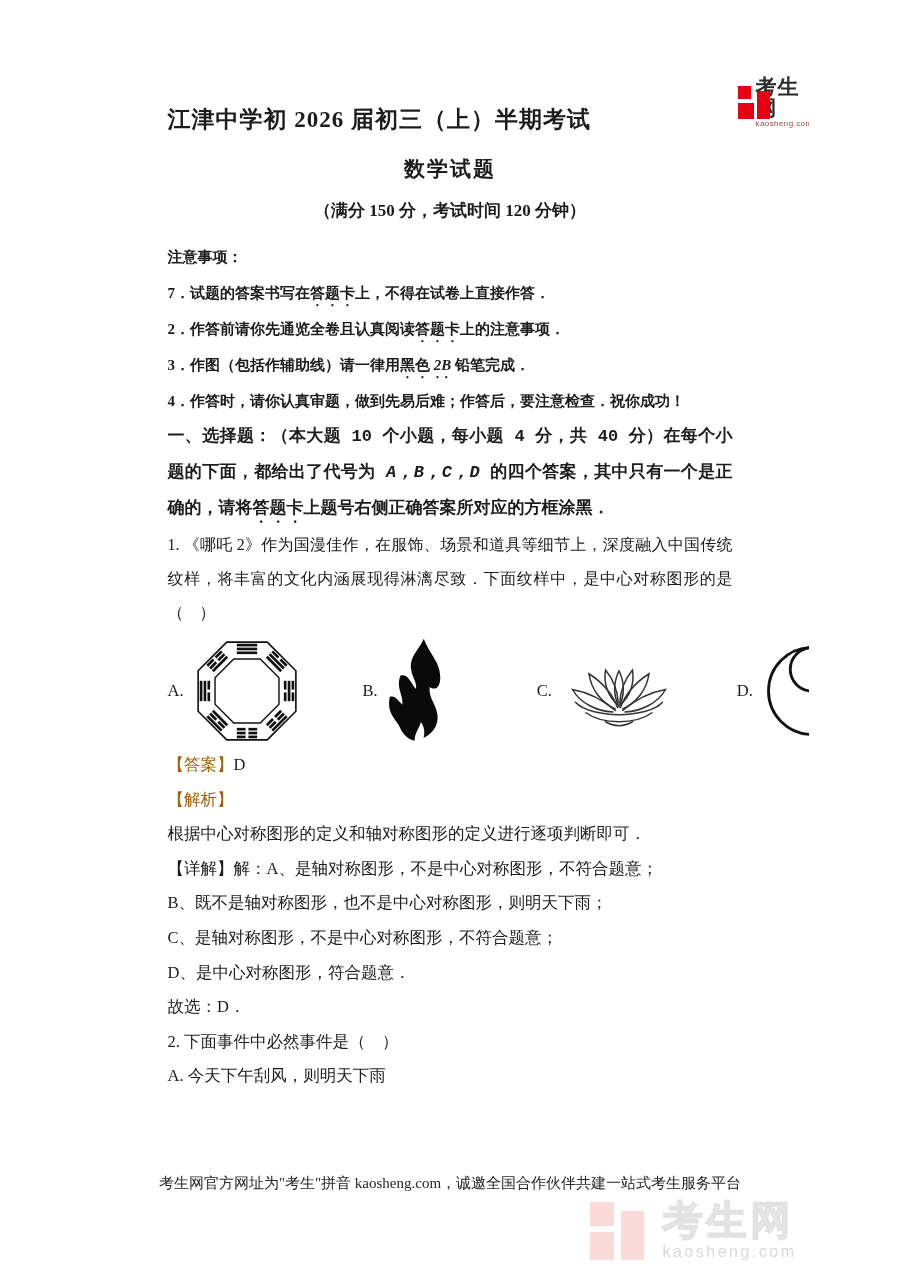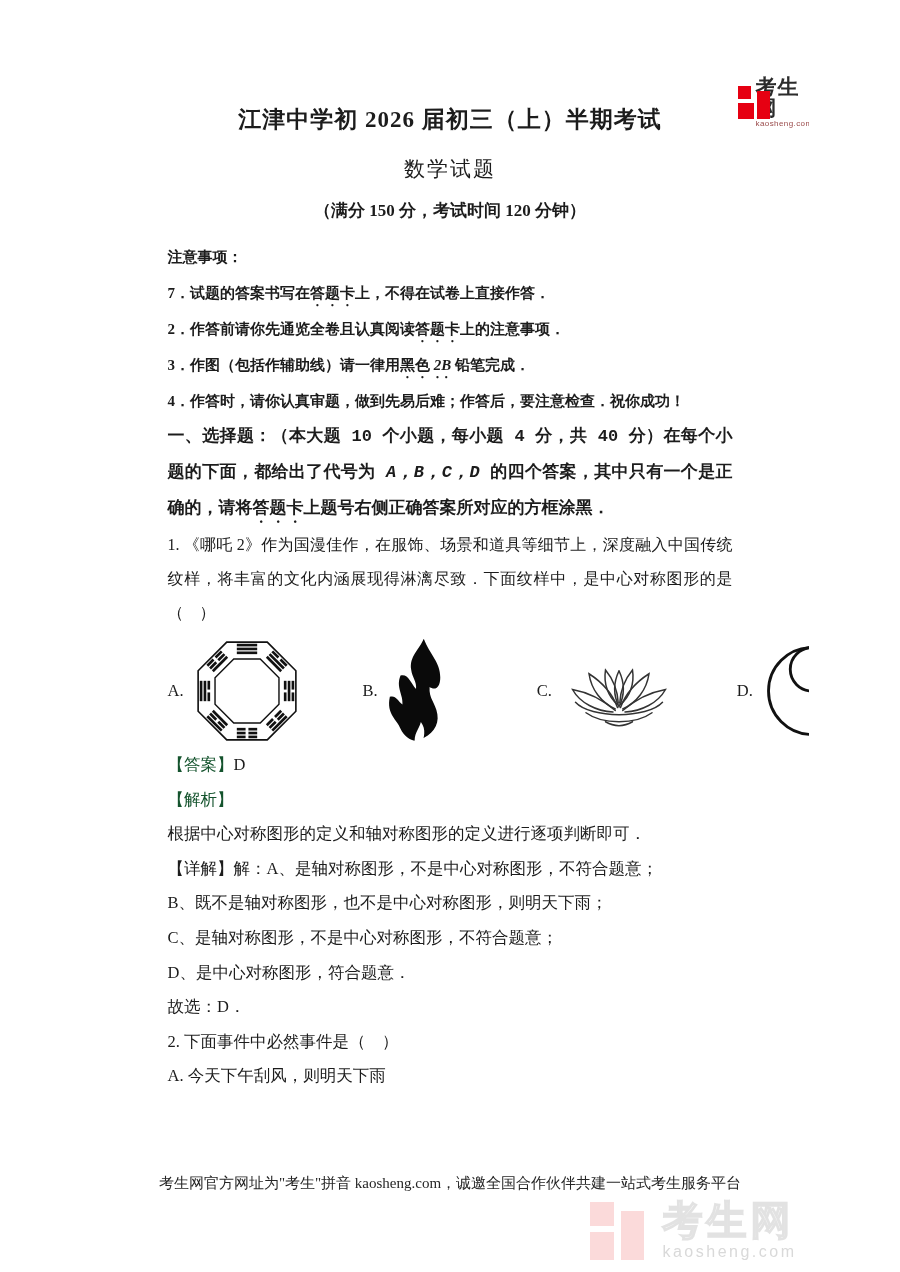--- a/index.html
+++ b/index.html
@@ -15,36 +15,36 @@
   .brand { position:absolute; top:57px; left:646px; display:flex; align-items:center; }
   .licon { position:relative; width:36px; height:36px; margin-right:7px; }
   .licon .b1 { position:absolute; left:0;  top:2px;  width:13px; height:13px; background:#e60012; }
   .licon .b2 { position:absolute; left:0;  top:19px; width:16px; height:16px; background:#e60012; }
   .licon .b3 { position:absolute; left:19px; top:7px; width:13px; height:28px; background:#e60012; }
   .ltxt { display:flex; flex-direction:column; line-height:1; }
   .lcn { font-family:"Liberation Sans","DejaVu Sans",sans-serif; font-weight:700; font-size:21px; color:#2b2b2b; letter-spacing:1px; }
   .ldom { font-family:"Liberation Sans","DejaVu Sans",sans-serif; font-size:8px; color:#9a4a4a; margin-top:2px; letter-spacing:.4px; }
   .ltag { font-family:"Liberation Sans","DejaVu Sans",sans-serif; font-weight:700; font-size:13px; color:#e60012; margin-left:2px; letter-spacing:1px; }
 
-  h1.title { margin:0; padding-top:104px; text-align:center; font-size:23px; font-weight:700; letter-spacing:1px; }
-  h2.subject { margin:20px 0 0; text-align:center; font-size:21px; font-weight:400; letter-spacing:2px; }
+  h1.title { margin:0; padding-top:104px; font-size:23px; font-weight:700; letter-spacing:1px; }
+  h2.subject { margin:20px 0 0; text-align:center; font-size:21px; font-weight:700; letter-spacing:2px; }
   .score { margin-top:16px; text-align:center; font-size:17px; font-weight:700; }
 
   .notice { margin-top:17px; }
   .notice p { margin:0; font-size:15px; font-weight:700; line-height:36px; }
   .sec p { margin:0; font-size:17px; font-weight:700; line-height:36px; text-align:justify;font-family:Liberation Mono, monospace; }
   .body p { margin:0; font-size:16.5px; line-height:34.6px; }
   .just { text-align:justify; }
 
   .emph {
     -webkit-text-emphasis:filled dot; -webkit-text-emphasis-position:under left;
     text-emphasis:filled dot; text-emphasis-position:under left;
   }
   .it  { font-style:italic; }
-  .blue { color:#14532d; }
+  .blue { color:#a16207; }
 
   .qtext { font-size:16px !important; line-height:34px !important; text-align:justify; }
 
   .opts { display:flex; align-items:center; height:114px; margin-top:4px; }
   .opt { display:flex; align-items:center; }
   .olabel { font-size:16.5px; margin-right:7px; }
   .opt-b { margin-left:60px; }
   .opt-c { margin-left:88px; }
   .opt-d { margin-left:58px; }
   .opts svg { display:block; }

